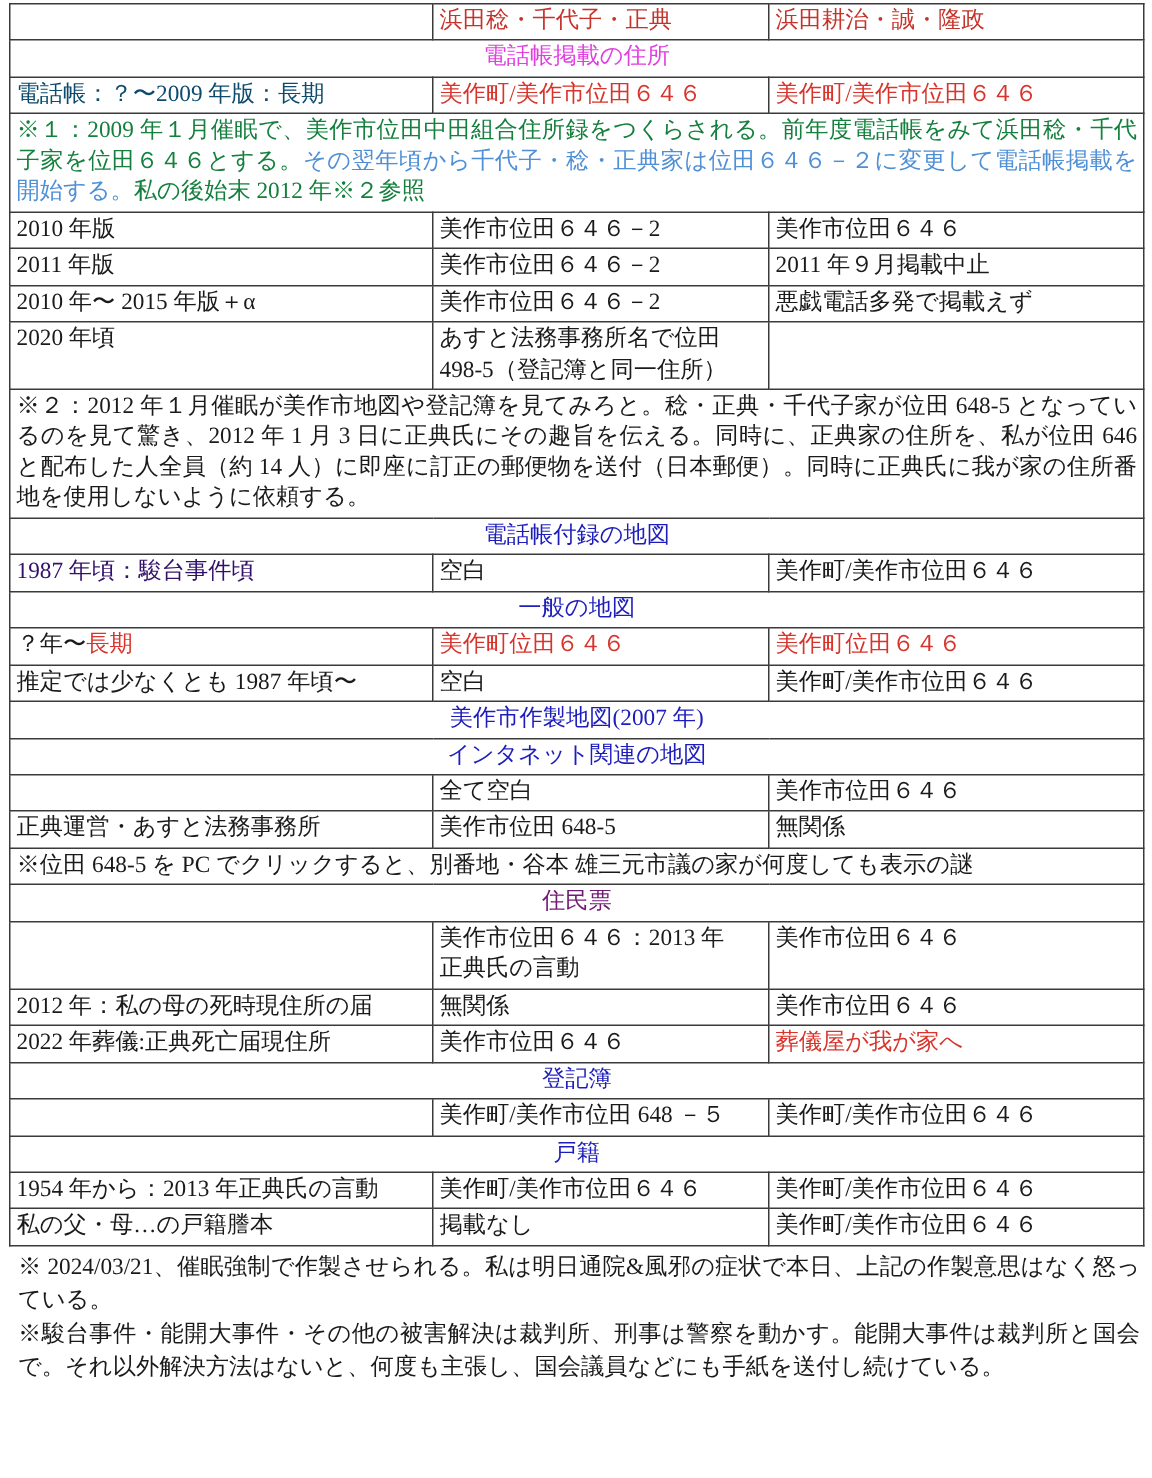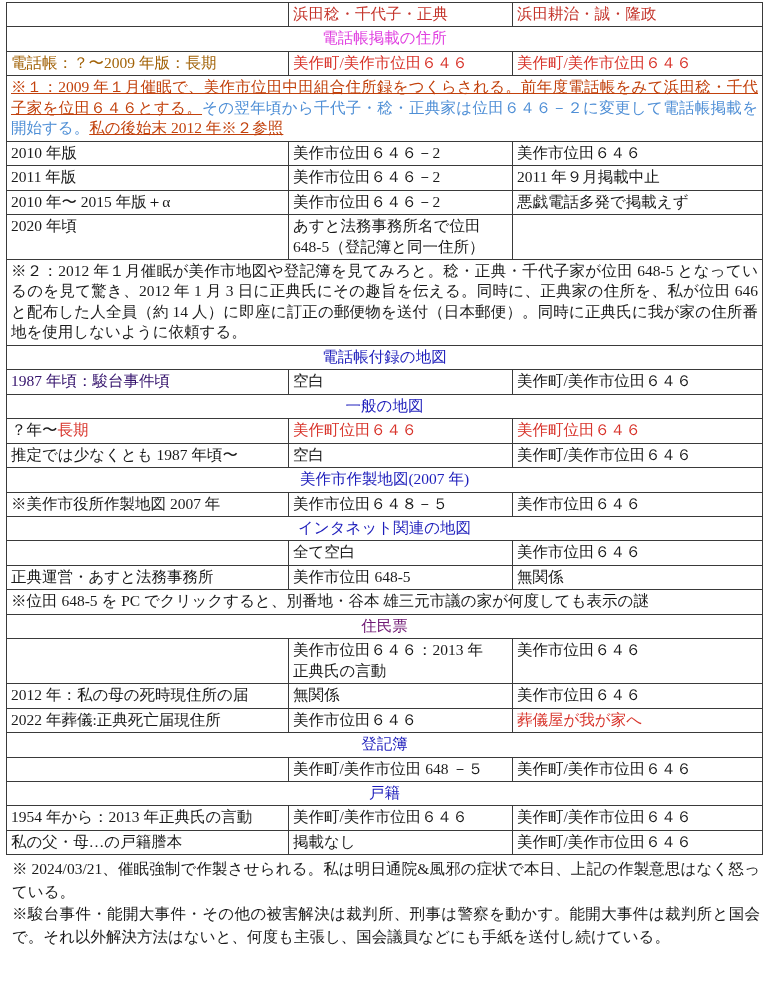--- a/index.html
+++ b/index.html
@@ -58,25 +58,25 @@
     text-align: justify;
     text-justify: inter-ideograph;
     font-size: 15.5px;
     line-height: 1.40;
     padding: 2px 5px 3px 5px;
   }
 
   
   .t-red    { color: #c4342b; }
   .t-red2   { color: #d8342b; }
-  .t-blue   { color: #a16207; }
+  .t-blue   { color: #0c4a6e; }
   .t-ltblue { color: #4f8fd6; }
   .t-mag    { color: #e040e0; }
   .t-purple { color: #33116b; }
-  .t-dark   { color: #c2410c; text-decoration: underline; }
+  .t-dark   { color: #15803d; }
   .b { font-weight: normal; }
 
   td.cell-tinted { background: #eaf0e4; }
 
   .foot {
     font-size: 15.5px;
     line-height: 1.45;
     text-align: justify;
     text-justify: inter-ideograph;
     margin: 3px 2px 0 2px;
@@ -130,21 +130,21 @@
       </tr>
 
       <tr>
         <td>2010 年〜 2015 年版＋α</td>
         <td>美作市位田６４６－2</td>
         <td>悪戯電話多発で掲載えず</td>
       </tr>
 
       <tr>
         <td>2020 年頃</td>
-        <td><span>あすと法務事務所名で位田</span><br><span class="b">648-5</span><span>（登記簿と同一住所）</span></td>
+        <td><span>あすと法務事務所名で位田</span><br><span class="b">498-5</span><span>（登記簿と同一住所）</span></td>
         <td></td>
       </tr>
 
       <tr>
         <td colspan="3" class="note">※２：2012 年１月催眠が美作市地図や登記簿を見てみろと。稔・正典・千代子家が位田 648-5 となっているのを見て驚き、2012 年 1 月 3 日に正典氏にその趣旨を伝える。同時に、正典家の住所を、私が位田 646 と配布した人全員（約 14 人）に即座に訂正の郵便物を送付（日本郵便）。同時に正典氏に我が家の住所番地を使用しないように依頼する。</td>
       </tr>
 
       <tr>
         <td colspan="3" class="band band-green">電話帳付録の地図</td>
       </tr>
@@ -169,25 +169,20 @@
       <tr>
         <td>推定では少なくとも 1987 年頃〜</td>
         <td>空白</td>
         <td>美作町/美作市位田６４６</td>
       </tr>
 
       <tr>
         <td colspan="3" class="band band-cyan">美作市作製地図(2007 年)</td>
       </tr>
 
-      <tr>
-        <td>※美作市役所作製地図 2007 年</td>
-        <td>美作市位田６４８－５</td>
-        <td>美作市位田６４６</td>
-      </tr>
 
       <tr>
         <td colspan="3" class="band band-green2">インタネット関連の地図</td>
       </tr>
 
       <tr>
         <td></td>
         <td>全て空白</td>
         <td>美作市位田６４６</td>
       </tr>

